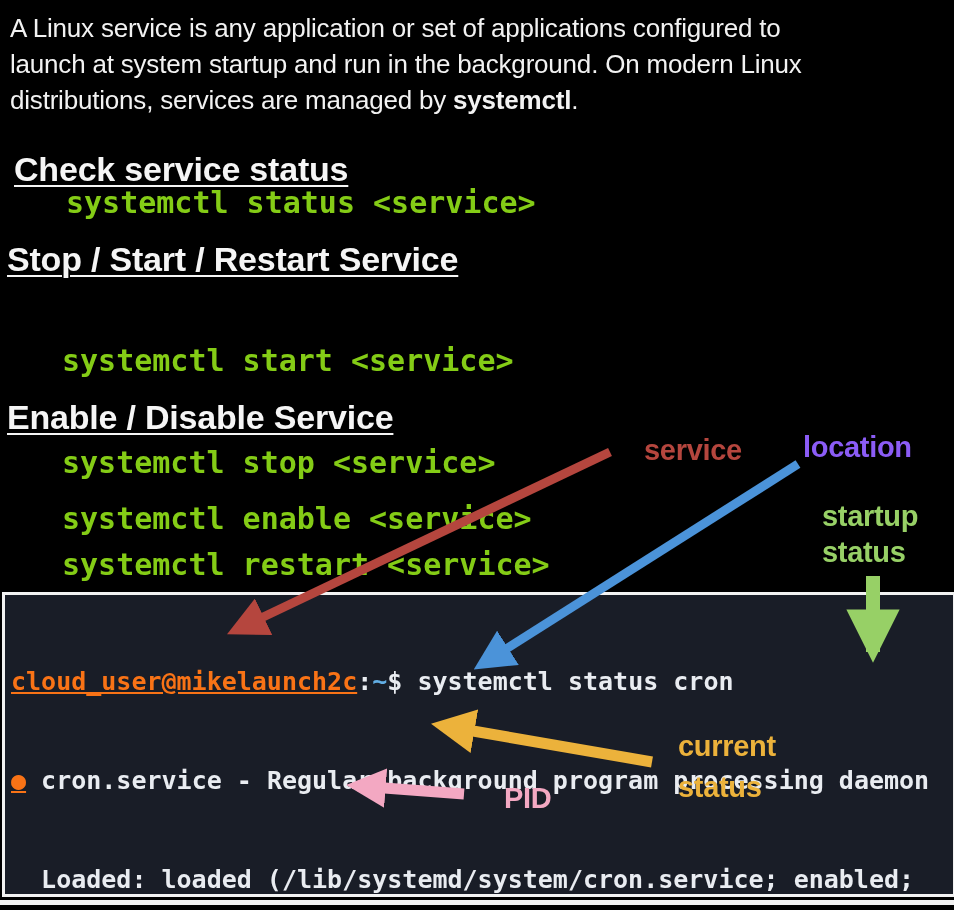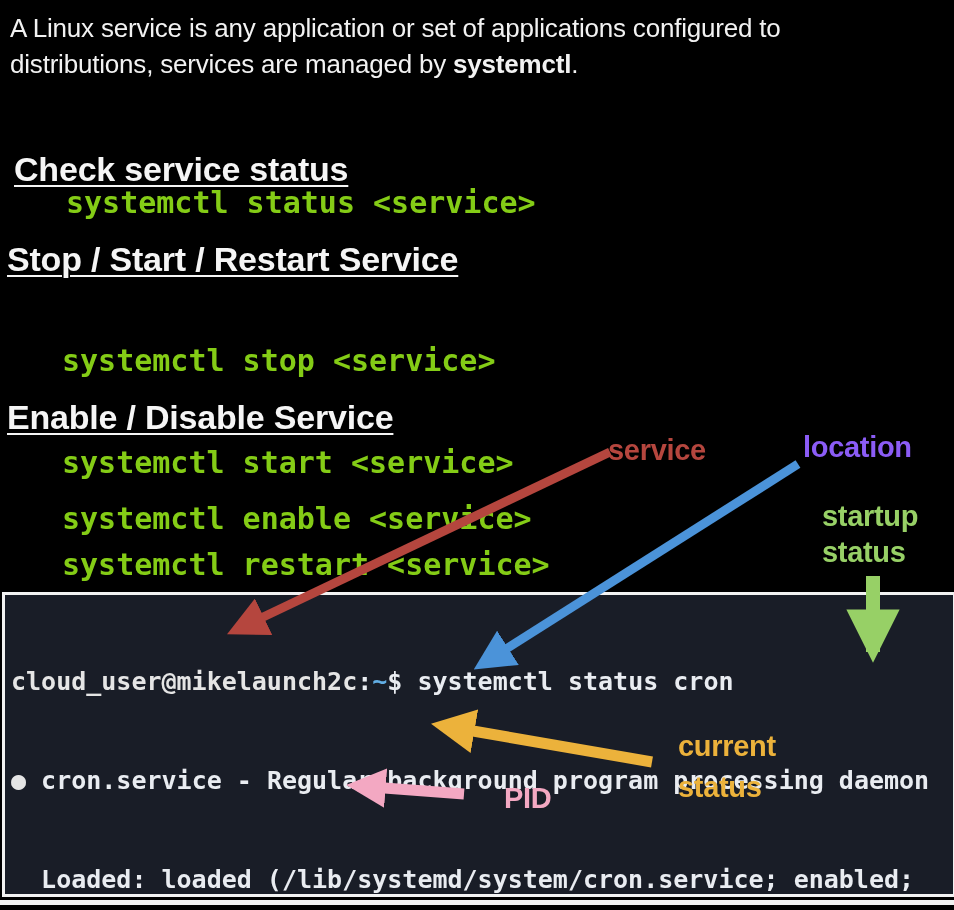--- a/index.html
+++ b/index.html
@@ -46,42 +46,42 @@
   #cmds-enable{ left: 62px; top: 434px; }
 
   
   .ann-label {
     position: absolute;
     font-size: 29px; font-weight: bold;
     line-height: 36px;
     z-index: 7;
     letter-spacing: -0.3px;
   }
-  #lbl-service { left: 608px; top: 432px; color: #b5463e; }
+  #lbl-service { left: 644px; top: 432px; color: #b5463e; }
   #lbl-location{ left: 803px; top: 429px; color: #8b5cf6; }
   #lbl-startup { left: 822px; top: 498px; color: #97d066; }
   #lbl-current { left: 678px; top: 726px; color: #ecb23b; line-height: 41px; }
   #lbl-pid     { left: 504px; top: 780px; color: #f3a8c2; }
 
   
   .terminal {
     position: absolute; left: 2px; top: 592px;
     width: 942px; height: 295px;
     background: #191d27;
     border: 3px solid #f2f2f2;
     padding: 4px 0 0 6px;
     font-family: "DejaVu Sans Mono", "Liberation Mono", monospace;
     font-size: 25px; line-height: 33px; font-weight: bold;
     color: #e9ecf1;
     white-space: pre;
     z-index: 1;
     overflow: hidden;
   }
   .t-line { white-space: pre; }
-  .t-green { color: #e5e5e5; }
+  .t-green { color: #f97316; text-decoration: underline; }
   .t-blue  { color: #62aee4; }
   .t-white { color: #e9ecf1; }
 
   
   .arrows {
     position: absolute; left: 0; top: 0;
     width: 954px; height: 910px;
     pointer-events: none;
     z-index: 6;
   }
@@ -94,30 +94,31 @@
     z-index: 2;
   }
 </style>
 </head>
 <body>
 
 <div class="slide">
 
   <div class="intro">
     <div>A Linux service is any application or set of applications configured to</div>
+    <div>launch at system startup and run in the background. On modern Linux</div>
     <div><span>distributions, services are managed by </span><b>systemctl</b><span>.</span></div>
   </div>
 
   <div class="heading" id="h-check">Check service status</div>
   <div class="cmds" id="cmd-status">systemctl status &lt;service&gt;</div>
 
   <div class="heading" id="h-stop">Stop / Start / Restart Service</div>
   <div class="cmds" id="cmds-stop">
+    <div>systemctl start &lt;service&gt;</div>
     <div>systemctl stop &lt;service&gt;</div>
-    <div>systemctl start &lt;service&gt;</div>
     <div>systemctl restart &lt;service&gt;</div>
   </div>
 
   <div class="heading" id="h-enable">Enable / Disable Service</div>
   <div class="cmds" id="cmds-enable">
     <div>systemctl enable &lt;service&gt;</div>
     <div>systemctl disable &lt;service&gt;</div>
   </div>
 
   <div class="ann-label" id="lbl-service">service</div>

